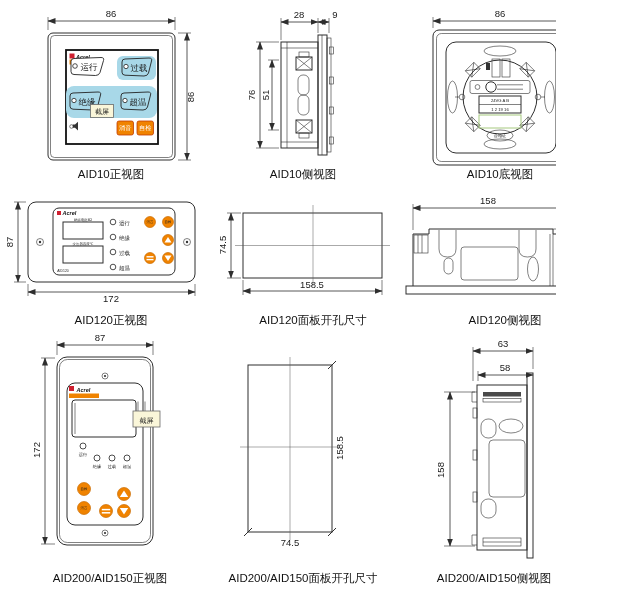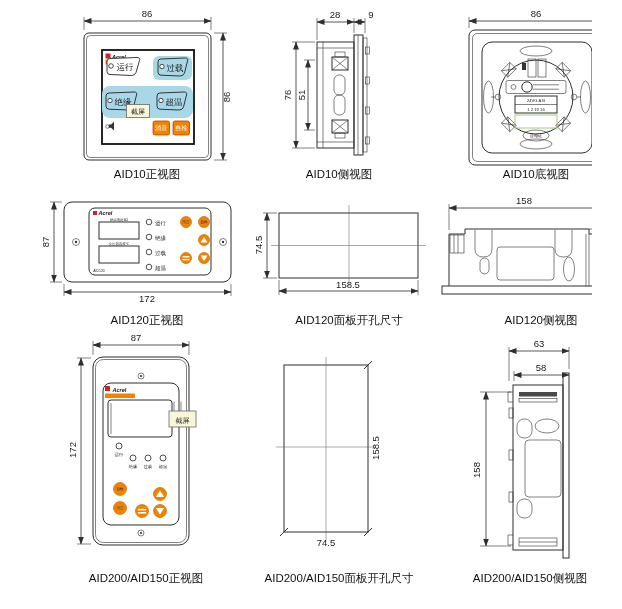--- a/index.html
+++ b/index.html
@@ -1,17 +1,17 @@
 <!DOCTYPE html>
 <html><head>
 <meta charset="utf-8">
 <style>
   html,body{margin:0;padding:0;background:#ffffff;}
   #stage{position:relative;width:556px;height:609px;background:#fff;overflow:hidden;
-         font-family:"Liberation Sans",sans-serif;padding-left:36px;}
+         font-family:"Liberation Sans",sans-serif;}
   svg{display:block;}
   svg text{stroke:none;fill:#1a1a1a;font-family:"Liberation Sans","DejaVu Sans",sans-serif;}
   .ln{stroke:#2e2e2e;fill:none;stroke-width:1;}
   .thin{stroke-width:0.6;}
   .bold{stroke-width:1.8;stroke:#111;}
   .dimline{stroke:#2e2e2e;stroke-width:0.8;fill:none;}
   .ext{stroke:#2e2e2e;stroke-width:0.6;fill:none;}
   .cl{stroke:#555;stroke-width:0.5;fill:none;}
   .dim{font-size:9.5px;text-anchor:middle;}
   .cap{font-size:11.5px;text-anchor:middle;fill:#111;}

